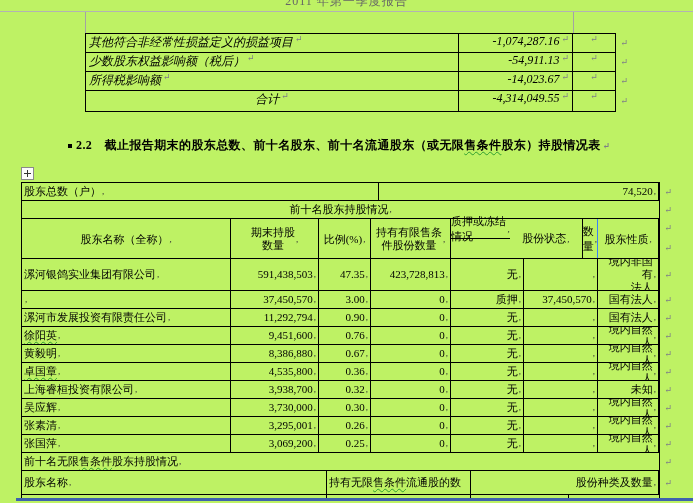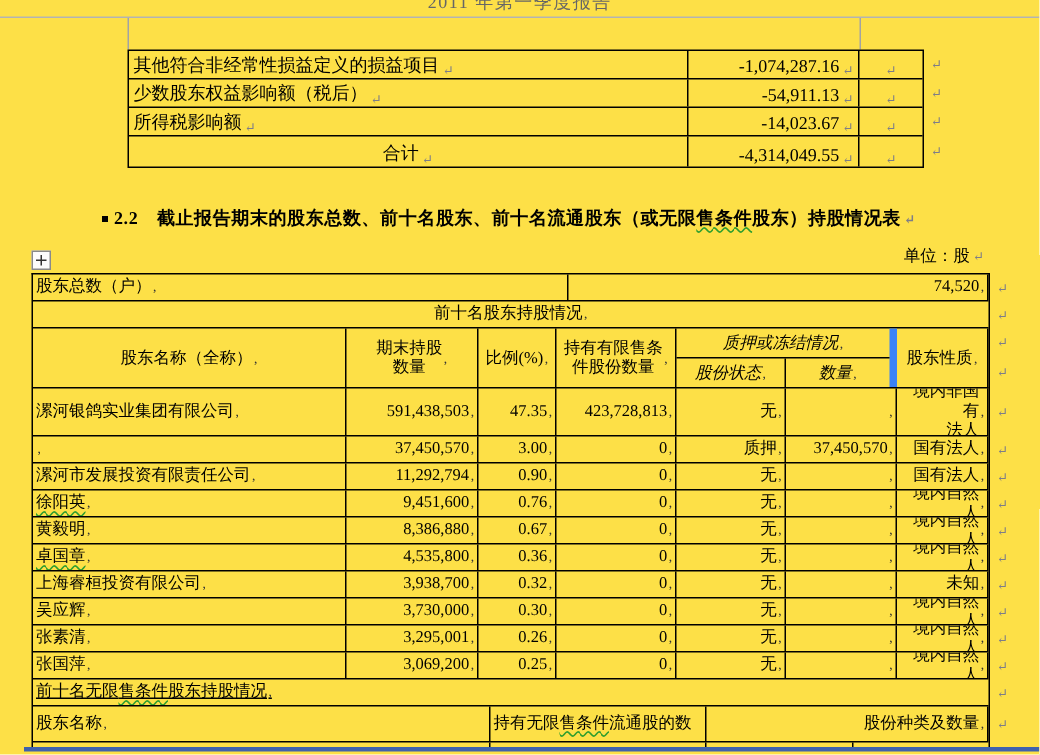--- a/index.html
+++ b/index.html
@@ -1,28 +1,28 @@
 <!DOCTYPE html>
 <html style="--sq: #2e9e2e; --blue: #3e62ad;"><head>
 <meta charset="utf-8">
 <style>
   html,body{margin:0;padding:0;background:#fff;}
-  #canvas{position:relative;width:693px;height:503px;background:#fde047;overflow:hidden;
+  #canvas{position:relative;width:693px;height:503px;background:#bef264;overflow:hidden;
           font-family:"Liberation Serif","DejaVu Serif",serif;color:#000;}
   .abs{position:absolute;}
   
   #page-header{left:0;top:-7px;width:693px;text-align:center;font-size:12px;color:#666;letter-spacing:1px;}
   #header-rule{left:0;top:11px;width:693px;height:1px;background:#b3b3b3;}
   
   #empty-row{left:85px;top:12px;width:487px;height:21px;border-left:1px solid #a3a3a3;border-right:1px solid #a3a3a3;}
   
   #top-table{left:85px;top:33px;width:531px;border:1px solid #000;box-sizing:border-box;}
   .tt-row{display:flex;height:19px;border-bottom:1px solid #000;box-sizing:border-box;position:relative;}
   .tt-row:last-child{border-bottom:none;height:20px;}
-  .tt-row .c{box-sizing:border-box;display:flex;align-items:flex-end;padding:0 3px;font-size:12px;overflow:hidden;white-space:nowrap;}
+  .tt-row .c{box-sizing:border-box;display:flex;align-items:flex-start;padding:0 3px;font-size:12px;overflow:hidden;white-space:nowrap;font-style:italic;}
   .tt-c1{width:373px;border-right:1px solid #000;}
   .tt-c1.ctr{justify-content:center;}
   .tt-c2{width:114px;border-right:1px solid #000;justify-content:flex-end;}
   .tt-c3{flex:1;justify-content:center;}
   
   #heading{left:68px;top:137px;width:600px;font-size:12px;font-weight:bold;letter-spacing:.4px;display:flex;align-items:center;}
   #bullet{width:4px;height:4px;background:#000;margin-right:4px;flex:0 0 auto;}
   #unit-line{left:380px;top:163px;width:276px;font-size:11px;text-align:right;}
   
   #t2{left:21px;top:182px;width:639px;border:1px solid #000;border-bottom:none;box-sizing:border-box;}
@@ -31,21 +31,21 @@
   .t2row .c{box-sizing:border-box;display:flex;align-items:center;padding:0 2px;font-size:11px;line-height:13px;border-right:1px solid #000;overflow:hidden;}
   .t2row .c:last-child,.t2row .c.noR{border-right:none;}
   .num{justify-content:flex-end;text-align:right;}
   .ctr{justify-content:center;text-align:center;}
   .pre{white-space:pre-line;}
   .c1{width:209px;}.c2{width:88px;}.c3{width:52px;}.c4{width:80px;}
   .c5{width:73px;}.c6{width:74px;}.c7{flex:1;}
   
   #hdr{height:40px;}
   #hdr .big{height:40px;}
-  #pledge-block{width:147px;display:flex;flex-direction:column;border-right:5px solid #3b82f6;box-sizing:border-box;font-style:italic;}
+  #pledge-block{width:147px;display:flex;flex-direction:row;border-right:1px solid #3b82f6;box-sizing:border-box;}
   #pledge-top{height:20px;display:flex;align-items:center;justify-content:center;font-size:11px;border-bottom:1px solid #000;box-sizing:border-box;}
   #pledge-bot{display:flex;flex:1;}
   #pledge-bot .pc{box-sizing:border-box;display:flex;align-items:center;justify-content:center;font-size:11px;}
   #pc-status{width:73px;border-right:1px solid #000;}
   #pc-amount{flex:1;}
   
   .mA1{width:357px;border-right:1px solid #000;}
   .mA2{flex:1;}
   .qA{width:305px;border-right:1px solid #000;}
   .qB{width:144px;border-right:1px solid #000;white-space:nowrap;}
@@ -140,23 +140,20 @@
         </div>
       <span class="rem out">↵</span>
     </div>
   </div>
 
   <div id="heading" class="abs">
     <span id="bullet"></span>
     <span class="txt">2.2　截止报告期末的股东总数、前十名股东、前十名流通股东（或无限<span class="sq">售条件</span>股东）持股情况表</span>
     <span class="rem inl">↵</span>
   </div>
-  <div id="unit-line" class="abs">
-    <span class="txt">单位：股</span><span class="rem inl">↵</span>
-  </div>
 
   <div id="move-handle" class="abs">
     <span class="mh-h"></span>
     <span class="mh-v"></span>
   </div>
 
   <div id="t2" class="abs">
 
     <div class="t2row">
       <div class="c mA1">
@@ -501,21 +498,21 @@
     <div class="c c6 num">
             <span class="txt tamount"></span>
             <span class="cem">,</span>
           </div>
     <div class="c c7 num pre"><span class="txt tnature">境内自然人</span><span class="cem">,</span></div>
     <span class="rem out">↵</span>
   </div>
 </div>
 
     <div class="t2row">
-      <div class="c noR" style="width:100%;text-decoration:underline;">
+      <div class="c noR" style="width:100%;">
           <span class="txt">前十名无限<span class="sq">售条件</span>股东持股情况</span>
           <span class="cem">,</span>
         </div>
       <span class="rem out">↵</span>
     </div>
 
     <div class="t2row" id="rowQ">
       <div class="c qA">
           <span class="txt">股东名称</span>
           <span class="cem">,</span>

